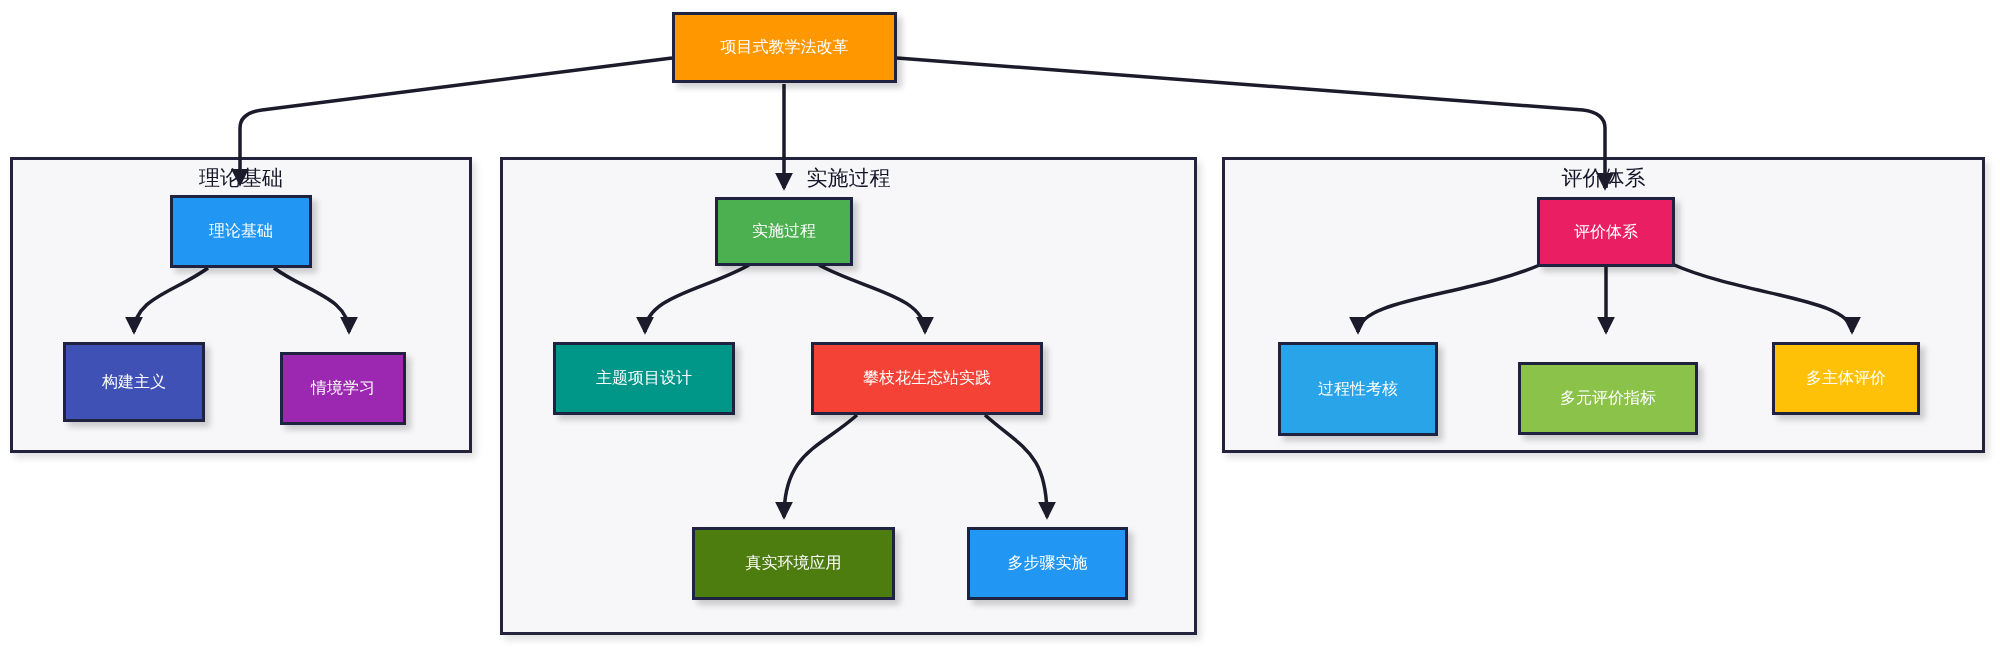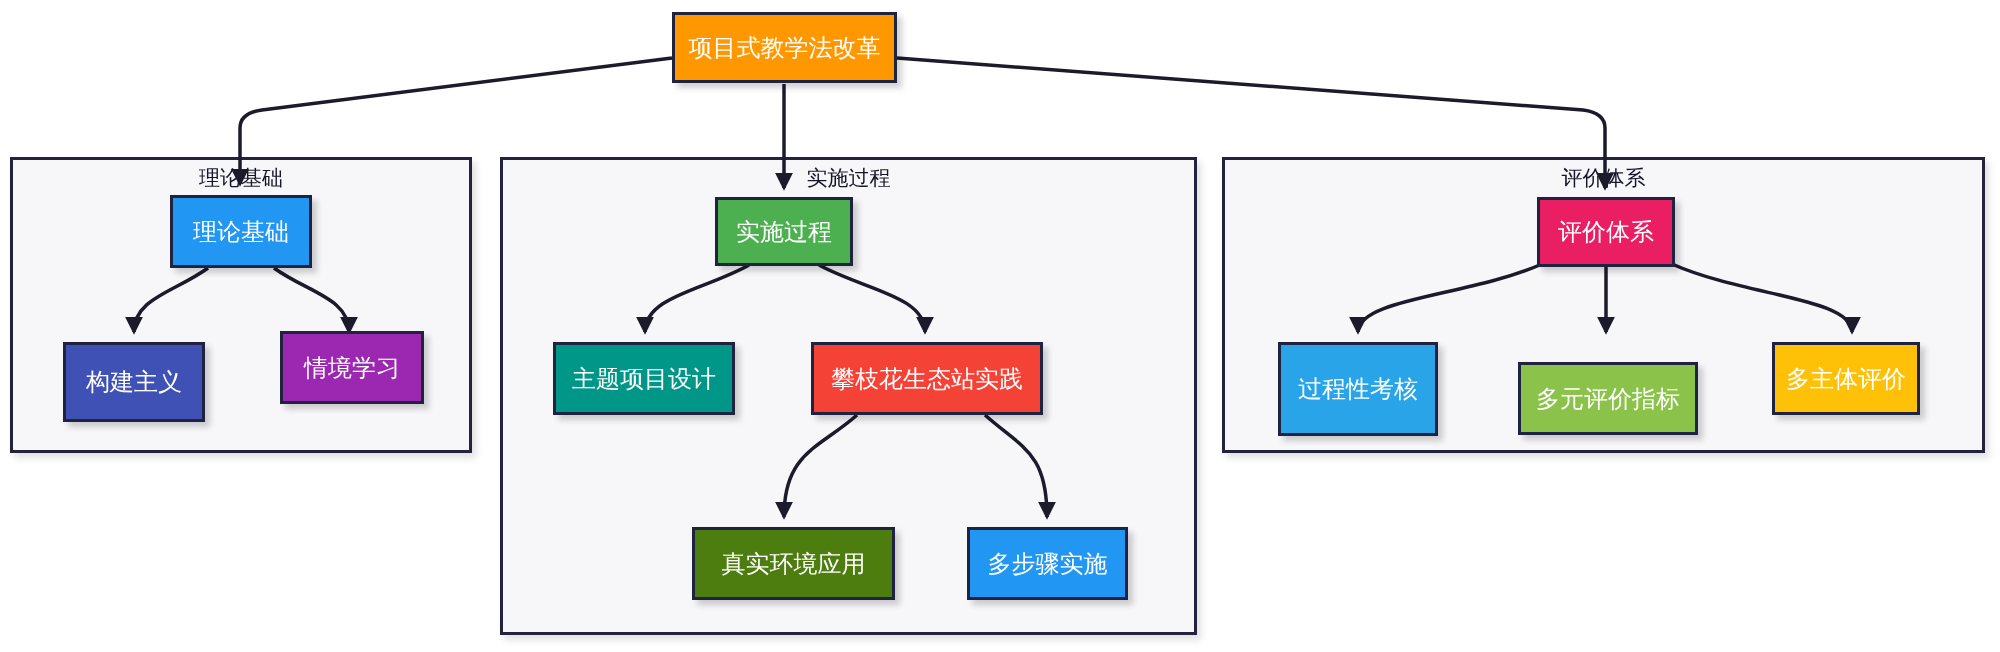--- a/index.html
+++ b/index.html
@@ -14,21 +14,21 @@
   .group-title{
     position:absolute;top:4px;left:0;width:100%;text-align:center;
     font-size:21px;color:#16162a;z-index:2;
   }
   .edges{position:absolute;left:0;top:0;z-index:3;pointer-events:none;}
   .node{
     position:absolute;display:flex;align-items:center;justify-content:center;
     border:3px solid #1f2340;box-sizing:border-box;z-index:4;
     box-shadow:5px 5px 6px rgba(0,0,0,0.18);
   }
-  .node span{font-size:24px;color:#ffffff;white-space:nowrap;}
+  .node span{font-size:16px;color:#ffffff;white-space:nowrap;}
 </style>
 </head>
 <body>
 
 <div class="canvas">
 
   <div class="group" style="left:10px;top:157px;width:462px;height:296px">
     <div class="group-title">理论基础</div>
   </div>
 
@@ -69,21 +69,21 @@
   <div class="node" style="left: 672px; top: 12px; width: 225px; height: 71px; background: rgb(255, 152, 0);">
     <span>项目式教学法改革</span>
   </div>
 
   <div class="node" style="left: 170px; top: 195px; width: 142px; height: 73px; background: rgb(33, 150, 243);">
     <span>理论基础</span>
   </div>
   <div class="node" style="left: 63px; top: 342px; width: 142px; height: 80px; background: rgb(63, 81, 181);">
     <span>构建主义</span>
   </div>
-  <div class="node" style="left: 280px; top: 331px; width: 144px; height: 73px; background: rgb(156, 39, 176);">
+  <div class="node" style="left: 280px; top: 352px; width: 126px; height: 73px; background: rgb(156, 39, 176);">
     <span>情境学习</span>
   </div>
 
   <div class="node" style="left: 715px; top: 197px; width: 138px; height: 69px; background: rgb(76, 175, 80);">
     <span>实施过程</span>
   </div>
   <div class="node" style="left: 553px; top: 342px; width: 182px; height: 73px; background: rgb(0, 150, 136);">
     <span>主题项目设计</span>
   </div>
   <div class="node" style="left: 811px; top: 342px; width: 232px; height: 73px; background: rgb(244, 67, 54);">

